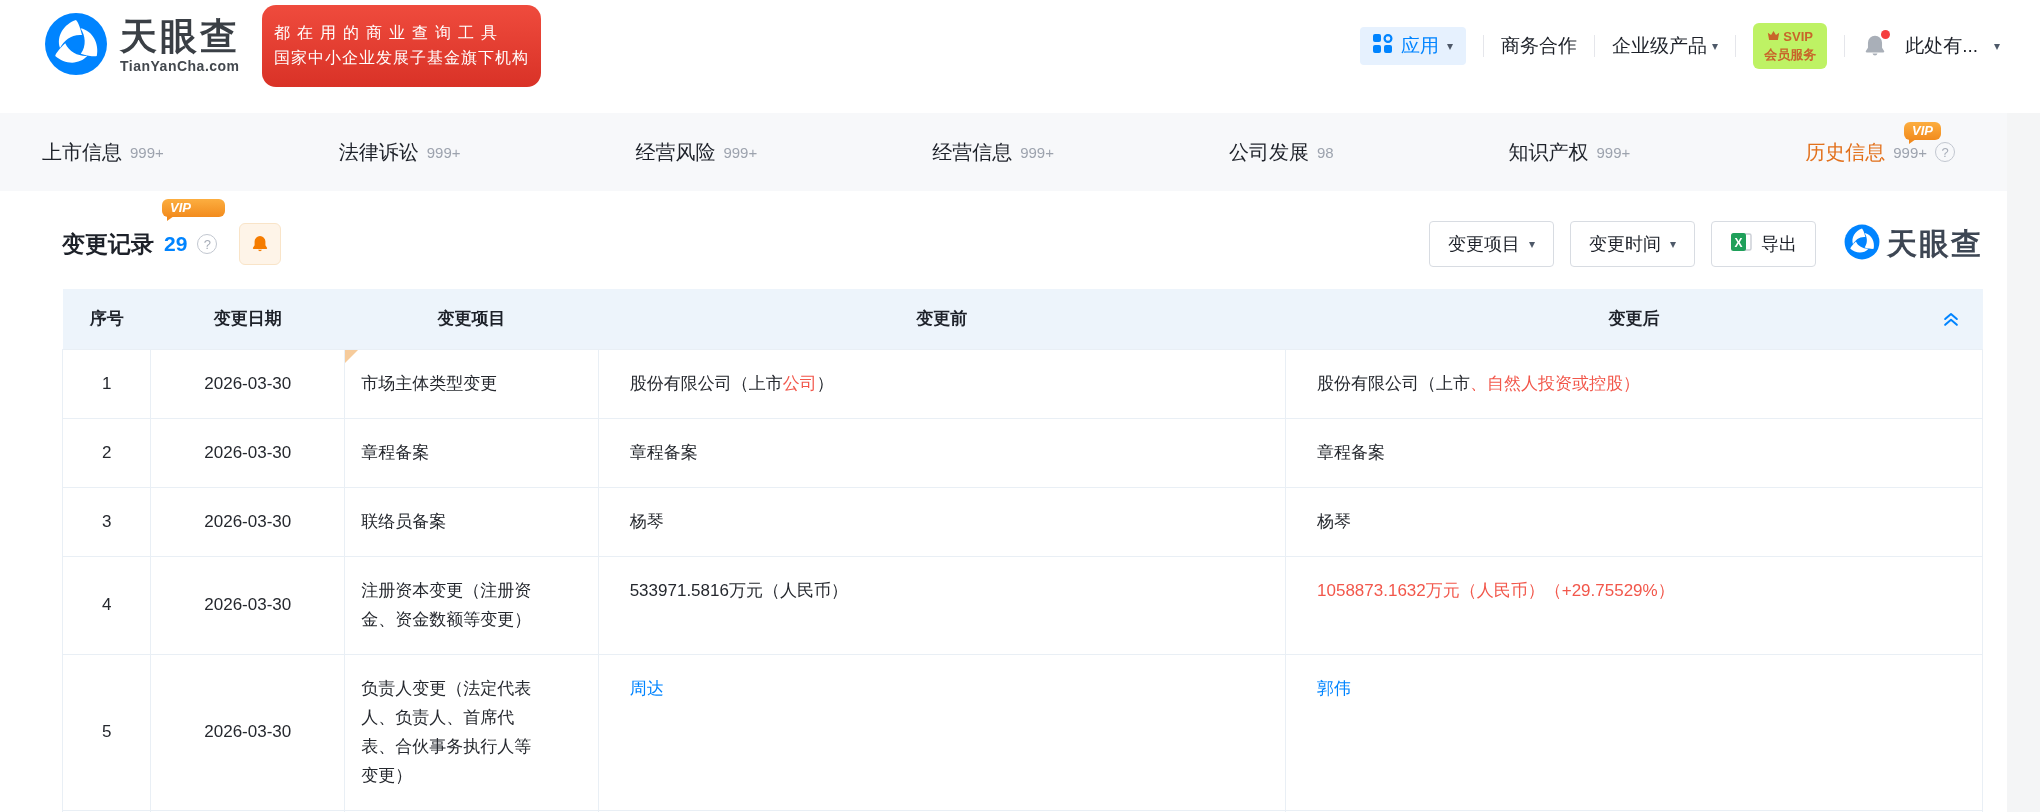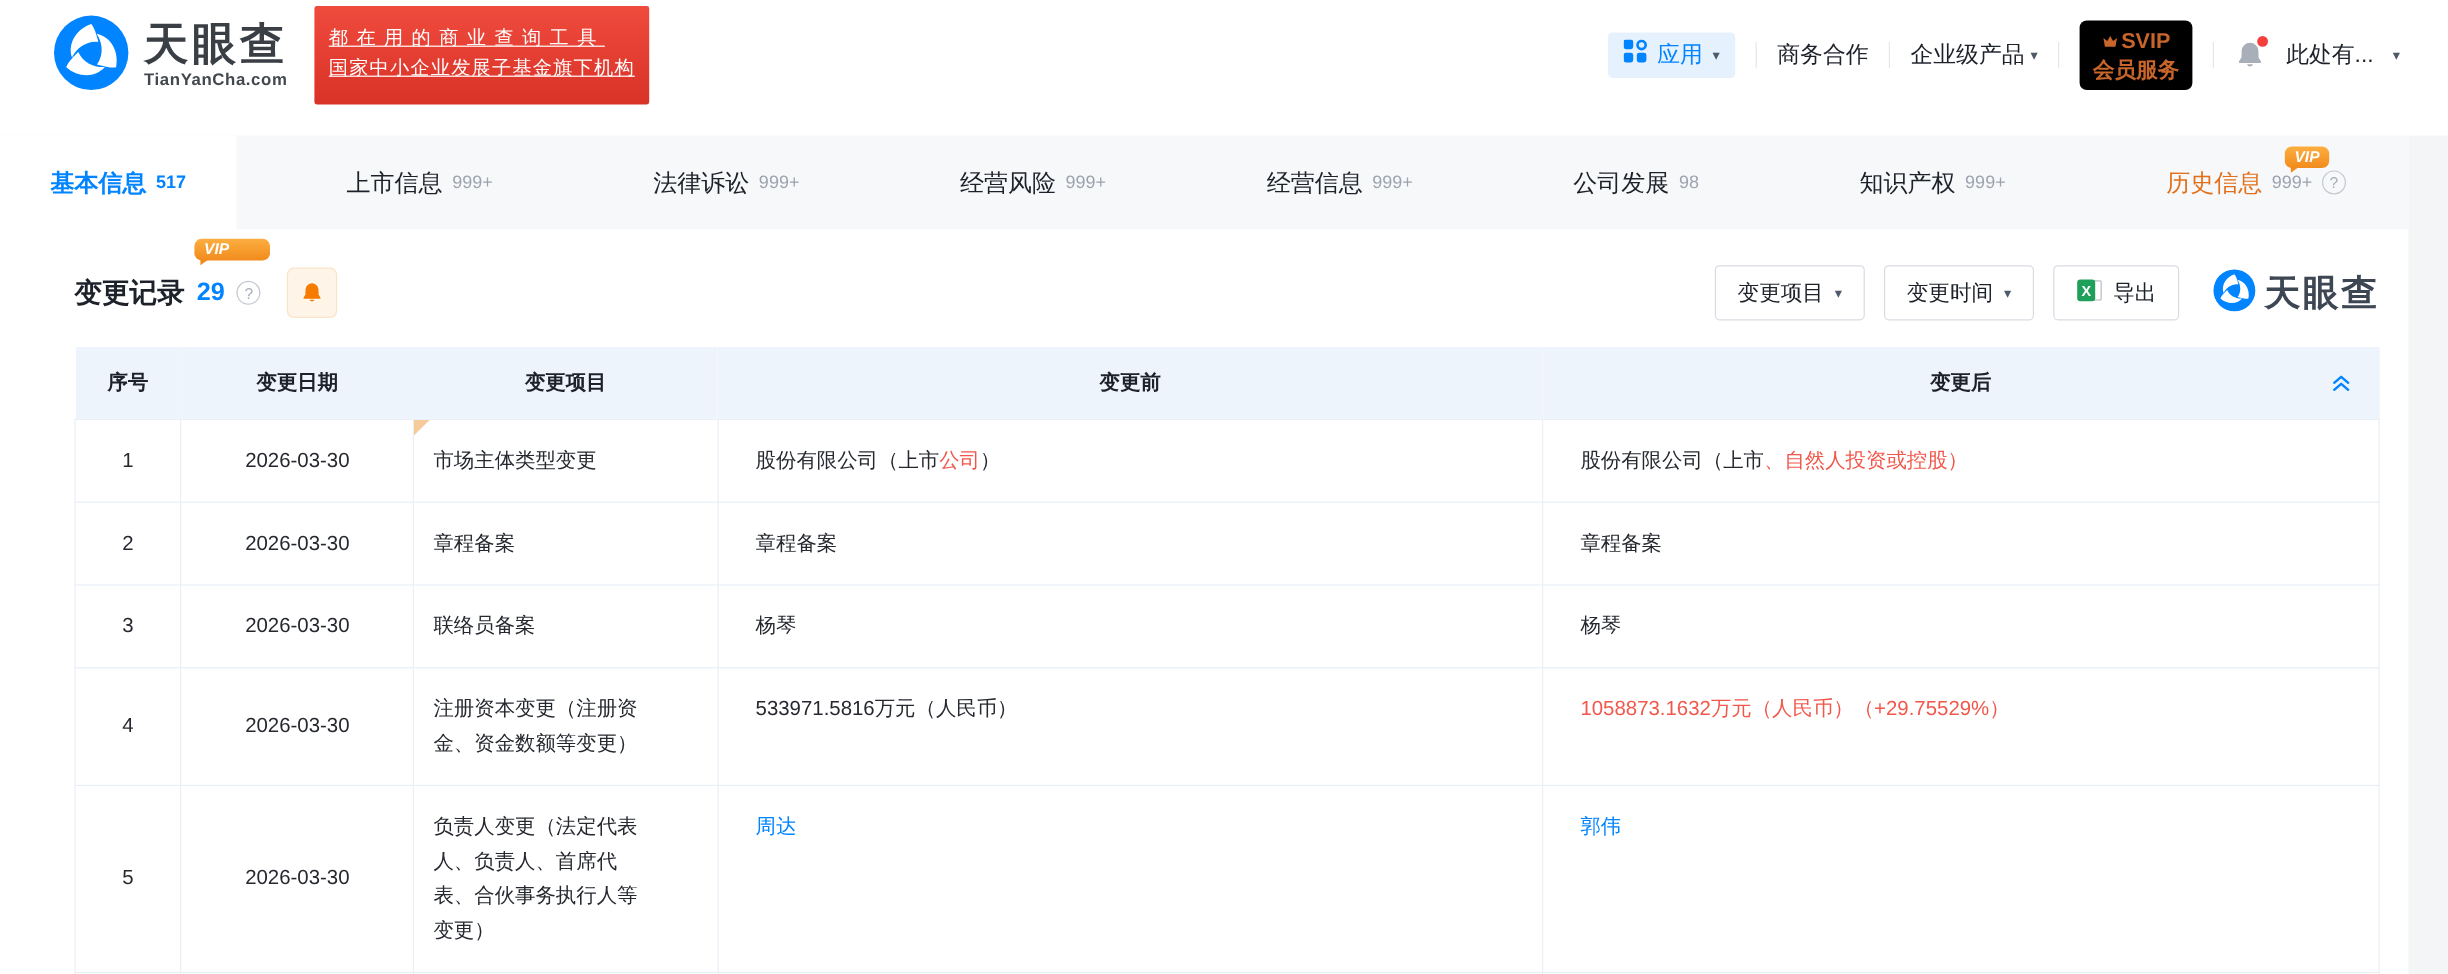--- a/index.html
+++ b/index.html
@@ -6,21 +6,21 @@
   html,body { width:2040px; height:812px; overflow:hidden; background:#F4F5F6;
     font-family:"Liberation Sans","DejaVu Sans",sans-serif; }
   
   .topbar { width:2040px; height:113px; background:#fff; position:relative; }
   .topbar-inner { display:flex; align-items:center; height:92px; padding:0 40px 0 44px; }
   .logo { display:flex; align-items:center; gap:12px; cursor:pointer; }
   .logo-text { display:flex; flex-direction:column; }
   .logo-title { font-size:37px; font-weight:bold; color:#3A3F45; letter-spacing:3px; line-height:1.05; }
   .logo-domain { font-size:14px; font-weight:bold; color:#43484E; letter-spacing:.5px; margin-top:2px; }
   .promo { margin-left:22px; background:linear-gradient(180deg,#EF4B3D,#D93227); color:#fff;
-    padding:16px 12px; border-radius:2px; font-size:16px; line-height:1.55; white-space:nowrap;text-decoration:underline; }
+    padding:16px 12px; border-radius:14px; font-size:16px; line-height:1.55; white-space:nowrap; }
   .promo-l1 { letter-spacing:7px; }
   .promo-l2 { letter-spacing:1px; }
   .search { margin-left:20px; }
   .search-tabs { display:flex; gap:32px; align-items:flex-end; padding-left:2px; }
   .stab { font-size:16px; color:#333; padding:4px 0 5px; cursor:pointer; }
   .stab.active { background:#0084FF; color:#fff; padding:4px 13px 5px; border-radius:3px 3px 0 0; }
   .search-row { display:flex; }
   .search-input-wrap { position:relative; width:414px; height:45px; background:#fff;
     border:1px solid #CFDCEC; border-right:none; border-radius:2px 0 0 2px; display:flex; align-items:center; }
   .search-input-wrap input { border:none; outline:none; width:100%; font-size:18px; color:#222;
@@ -28,22 +28,22 @@
   .clear-icon { position:absolute; right:12px; width:22px; height:22px; border-radius:50%;
     background:#C6CBD3; color:#fff; font-size:14px; display:flex; align-items:center; justify-content:center; cursor:pointer; }
   .search-btn { width:90px; height:45px; background:#0084FF; color:#fff; font-size:18px;
     display:flex; align-items:center; justify-content:center; border-radius:0 2px 2px 0; cursor:pointer; }
   .top-right { margin-left:auto; display:flex; align-items:center; gap:17px; }
   .apps-btn { background:#E6F1FE; color:#0084FF; font-size:19px; padding:6px 13px; border-radius:4px;
     display:flex; align-items:center; gap:8px; cursor:pointer; }
   .caret { color:#4E5969; font-size:12px; }
   .vdiv { width:1px; height:22px; background:#E5E6EB; }
   .nav-link { font-size:19px; color:#1D2129; cursor:pointer; display:flex; align-items:center; gap:5px; }
-  .svip-badge { background:#000000; border-radius:6px; padding:5px 11px; text-align:center;
-    color:#C8652A; font-weight:bold; font-size:18px; line-height:1.35; cursor:pointer; }
+  .svip-badge { background:#bef264; border-radius:6px; padding:5px 11px; text-align:center;
+    color:#C8652A; font-weight:bold; font-size:13px; line-height:1.35; cursor:pointer; }
   .svip-l1 { display:flex; align-items:center; gap:3px; justify-content:center; }
   .bell-wrap { position:relative; cursor:pointer; display:flex; }
   .red-dot { position:absolute; top:-3px; right:-2px; width:9px; height:9px; border-radius:50%; background:#F53F3F; }
   .user { font-size:19px; color:#1D2129; cursor:pointer; display:flex; align-items:center; gap:16px; }
   
   .content { width:2007px; background:#fff; height:699px; }
   .page-tabs { height:78px; background:#F7F8FA; display:flex; justify-content:space-between; padding-right:10px; }
   .ptab { display:flex; align-items:center; gap:8px; padding:0 42px; font-size:20px; color:#1D2129;
     position:relative; cursor:pointer; white-space:nowrap; }
   .ptab .cnt { font-size:15px; color:#9DA3AE; }
@@ -156,24 +156,20 @@
       <div class="user">
         <span>此处有...</span>
         <span class="caret">▾</span>
       </div>
     </div>
   </div>
 </div>
 
 <div class="content">
   <div class="page-tabs" id="page-tabs">
-      <div class="ptab active">
-        <span class="plabel">基本信息</span>
-        <span class="cnt">517</span>
-      </div>
       <div class="ptab">
         <span class="plabel">上市信息</span>
         <span class="cnt">999+</span>
       </div>
       <div class="ptab">
         <span class="plabel">法律诉讼</span>
         <span class="cnt">999+</span>
       </div>
       <div class="ptab">
         <span class="plabel">经营风险</span>

